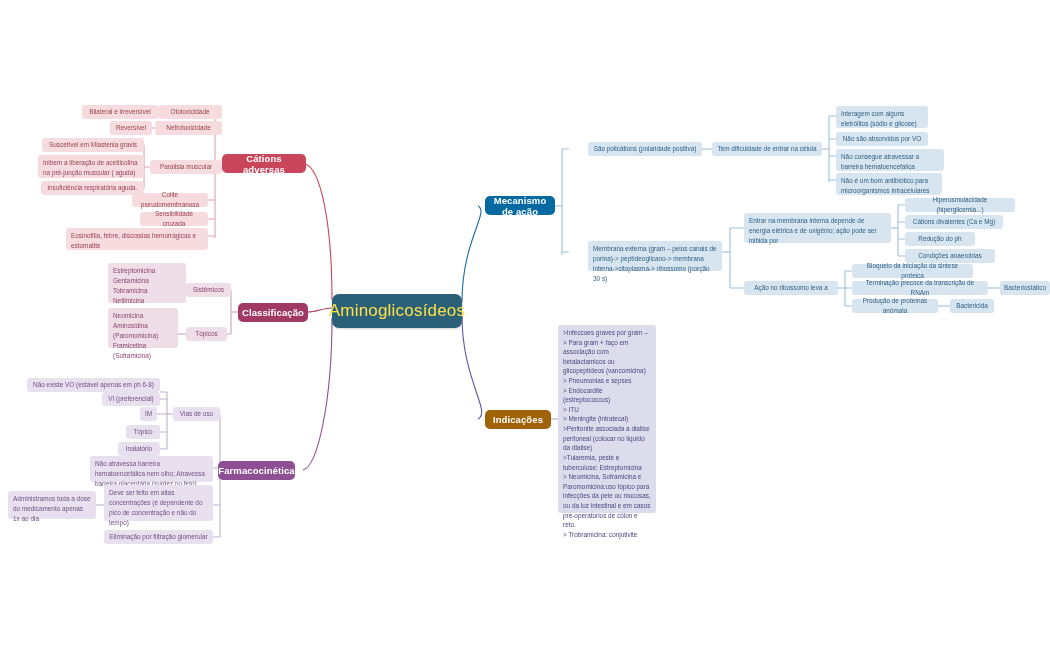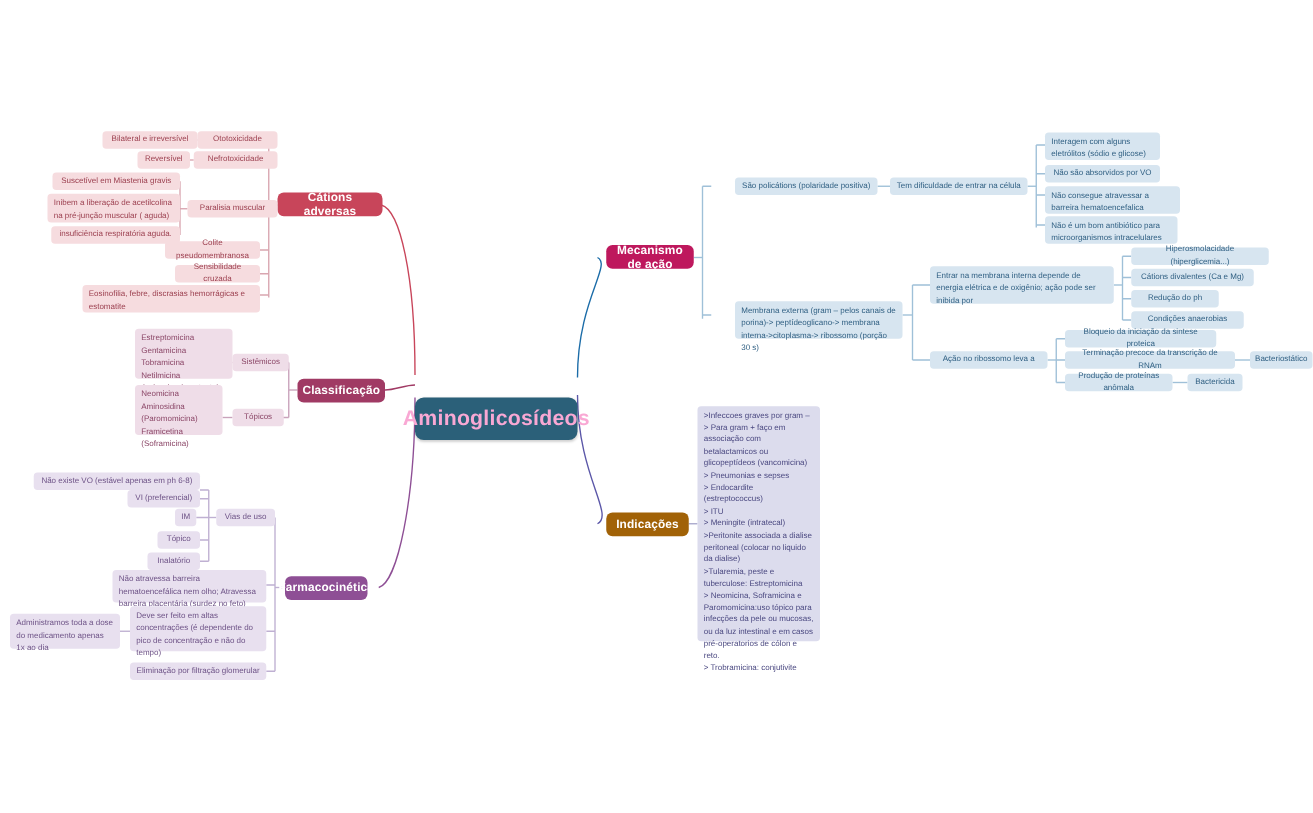--- a/index.html
+++ b/index.html
@@ -4,33 +4,33 @@
 <style>
   html,body{margin:0;padding:0;background:#ffffff;}
   body{width:1050px;height:650px;position:relative;overflow:hidden;
        font-family:"Liberation Sans","DejaVu Sans",sans-serif;
        -webkit-font-smoothing:antialiased;}
   #canvas{position:absolute;left:0;top:0;width:1050px;height:650px;}
   svg.links{position:absolute;left:0;top:0;width:1050px;height:650px;pointer-events:none;}
   .node{position:absolute;box-sizing:border-box;border-radius:4px;}
 
   
-  .central{background:#2b6079;color:#f9a8d4;font-size:17px;font-weight:700;
+  .central{background:#2b6079;color:#fde047;font-size:17px;font-weight:400;
            letter-spacing:.2px;border-radius:7px;display:flex;align-items:center;
            justify-content:center;text-align:center;padding:0 14px;
-           box-shadow:0 1px 2px rgba(0,0,0,.18);margin-top:24px;}
+           box-shadow:0 1px 2px rgba(0,0,0,.18);}
 
   
   .main{color:#ffffff;font-size:9.5px;font-weight:700;border-radius:5px;
         display:flex;align-items:center;justify-content:center;text-align:center;
         padding:0 7px;letter-spacing:.1px;}
   .m-red{background:#c8455a;}
   .m-mag{background:#a03a64;text-align:right;}
   .m-pur{background:#8e4f95;}
-  .m-blue{background:#be185d;text-align:center;}
+  .m-blue{background:#0369a1;text-align:center;}
   .m-ind{background:#a16207;}
 
   
   .leaf{font-size:6.4px;line-height:1.55;border-radius:3px;padding:3px 5px;
         display:flex;align-items:center;}
   .leaf.center{justify-content:center;text-align:center;}
   .leaf.multi{align-items:flex-start;}
   .l-red{background:#f6dcdf;color:#9c4050;}
   .l-mag{background:#efdde8;color:#8a4566;}
   .l-pur{background:#e8e0ef;color:#6d5286;}
@@ -149,21 +149,21 @@
 
   <div class="node leaf l-mag center" style="left:186px;top:327px;width:41px;height:14px;">Tópicos</div>
   <div class="node leaf l-mag multi" style="left:108px;top:308px;width:70px;height:40px;">
     <span style="white-space:pre-line;">Neomicina
 Aminosidina
 (Paromomicina)
 Framicetina
 (Soframicina)</span>
   </div>
 
-  <div class="node main m-pur" style="left:228px;top:461px;width:66px;height:19px;">Farmacocinética</div>
+  <div class="node main m-pur" style="left:218px;top:461px;width:77px;height:19px;">Farmacocinética</div>
 
   <div class="node leaf l-pur center" style="left:173px;top:407px;width:47px;height:14px;">Vias de uso</div>
   <div class="node leaf l-pur center" style="left:27px;top:378px;width:133px;height:14px;">Não existe VO (estável apenas em ph 6-8)</div>
   <div class="node leaf l-pur center" style="left:102px;top:392px;width:58px;height:14px;">VI (preferencial)</div>
   <div class="node leaf l-pur center" style="left:140px;top:407px;width:17px;height:14px;">IM</div>
   <div class="node leaf l-pur center" style="left:126px;top:425px;width:34px;height:14px;">Tópico</div>
   <div class="node leaf l-pur center" style="left:118px;top:442px;width:42px;height:14px;">Inalatório</div>
 
   <div class="node leaf l-pur multi" style="left:90px;top:456px;width:123px;height:26px;">
     <span>Não atravessa barreira hematoencefálica nem olho; Atravessa barreira placentária (surdez no feto)</span>

